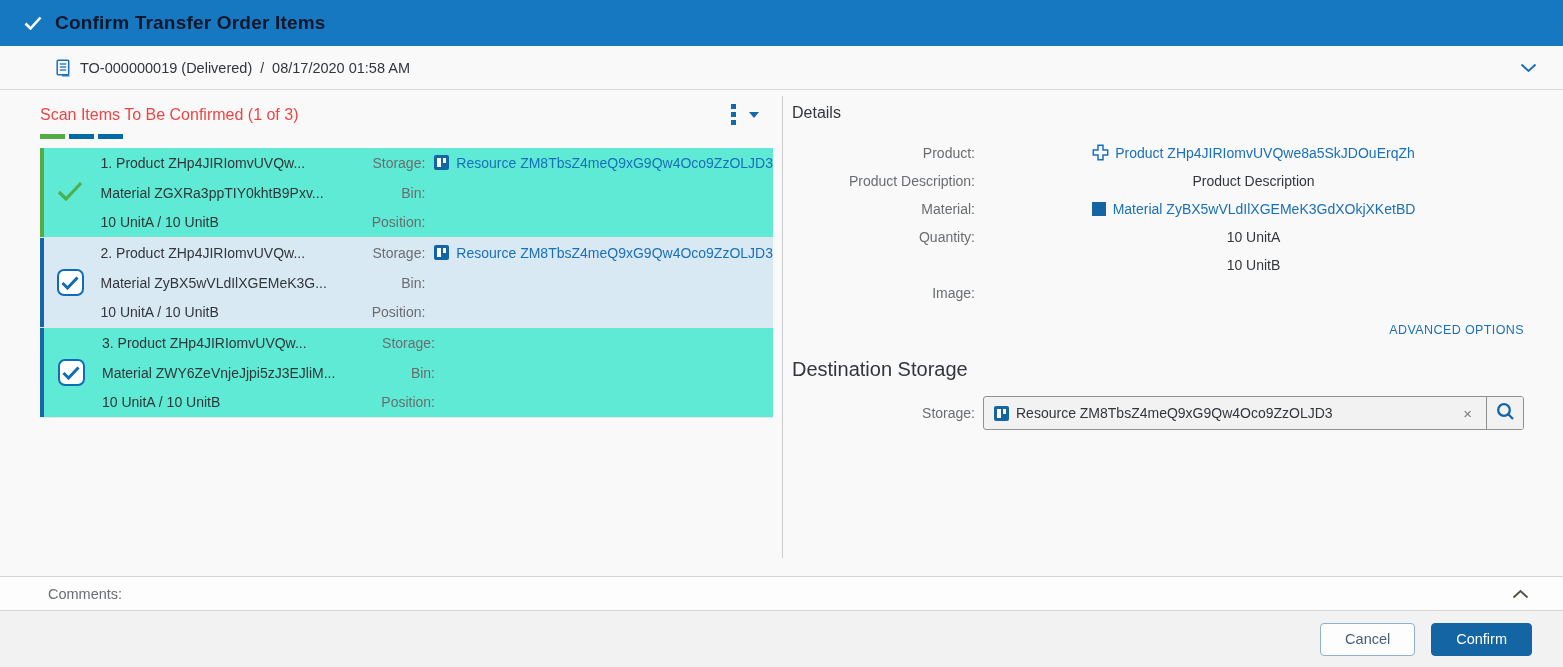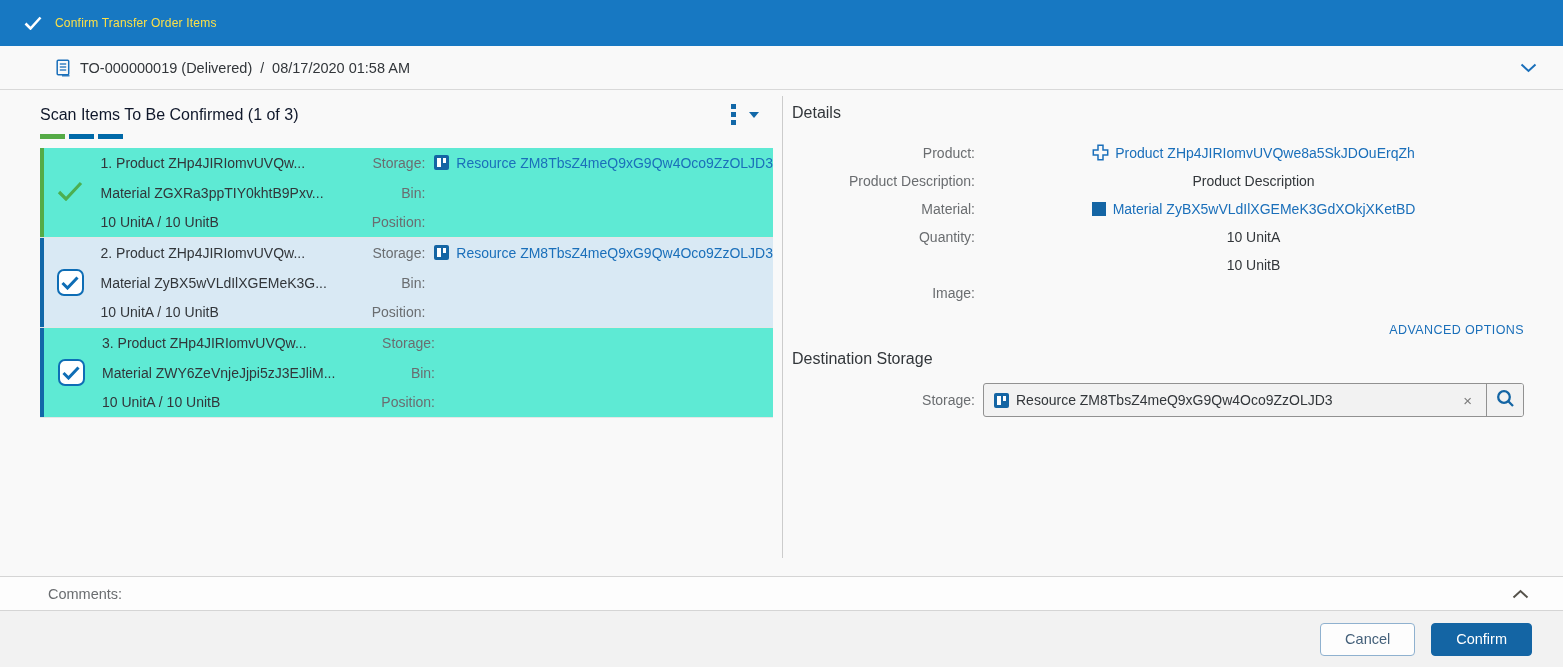--- a/index.html
+++ b/index.html
@@ -4,35 +4,35 @@
 <style>
   * { margin:0; padding:0; box-sizing:border-box; }
   html,body { width:1563px; height:667px; }
   body {
     font-family:"Liberation Sans", sans-serif;
     font-size:14px; color:#32363a; background:#f9f9f9; overflow:hidden;
   }
   
   .titlebar{ height:46px; background:#1778c2; display:flex; align-items:center; padding:0 24px; }
   .titlebar .chk{ margin-right:13px; display:flex; }
-  .titlebar .ttl{ color:#fde047; font-size:12px; font-weight:normal; letter-spacing:.2px; }
+  .titlebar .ttl{ color:#0f172a; font-size:19px; font-weight:bold; letter-spacing:.2px; }
   
   .subhdr{ height:44px; display:flex; align-items:center; padding:0 26px 0 56px; border-bottom:1px solid #d9d9d9; background:#f9f9f9; }
   .subhdr .doc{ display:flex; margin-right:9px; }
   .subhdr .ord{ color:#32363a; font-size:14.5px; cursor:pointer; }
   .subhdr .sep{ margin:0 8px; color:#32363a; }
   .subhdr .dt{ color:#32363a; font-size:14.5px; }
   .subhdr .collapse{ margin-left:auto; display:flex; cursor:pointer; }
   
   .main{ height:486px; position:relative; display:flex; }
   .vdivider{ position:absolute; left:782px; top:6px; width:1px; height:462px; background:#cccccc; }
   
   .left{ width:782px; padding:14px 0 0 40px; }
   .panel-head{ width:733px; display:flex; align-items:center; justify-content:space-between; }
-  .panel-title{ font-size:16px; color:#0f172a; }
+  .panel-title{ font-size:16px; color:#ef4444; }
   .menu-box{ display:flex; align-items:center; gap:13px; padding-right:14px; cursor:pointer; }
   .kebab{ display:flex; flex-direction:column; gap:3px; }
   .kebab i{ width:5px; height:5px; background:#1268a8; display:block; }
   .caret-down{ width:0; height:0; border-left:5px solid transparent; border-right:5px solid transparent; border-top:6px solid #1268a8; }
   .progress{ display:flex; gap:4px; margin:9px 0 9px 0; }
   .progress i{ width:25px; height:5px; display:block; }
   .progress i.g{ background:#55ab46; } .progress i.b{ background:#0069a8; }
   
   .list{ width:733px; }
   .item{ position:relative; height:90px; display:flex; align-items:stretch; background:#5eead4; border-bottom:1px solid #e6e6e6; cursor:pointer; }
@@ -53,21 +53,21 @@
   .res-icon .b2{ position:absolute; left:9px; top:3px; width:3px; height:5px; background:#fff; }
   
   .right{ flex:1; padding:14px 39px 0 10px; }
   .details-title{ font-size:16px; color:#32363a; margin-bottom:17px; }
   .form{ display:grid; grid-template-columns:183px 1fr; column-gap:8px; }
   .form .lab{ text-align:right; color:#6a6d70; height:28px; line-height:28px; white-space:nowrap; }
   .form .val{ height:28px; line-height:28px; white-space:nowrap;text-align:center; }
   .mat-icon{ width:14px; height:14px; background:#1465a4; display:inline-block; vertical-align:-2px; margin-right:7px; }
   .prod-icon{ display:inline-block; vertical-align:-3px; margin-right:6px; }
   .adv{ display:block; text-align:right; color:#1a6fba; font-size:12.5px; letter-spacing:.4px; margin-top:16px; cursor:pointer; }
-  .dest-title{ font-size:16px; color:#32363a; margin-top:13px; }
+  .dest-title{ font-size:20px; color:#32363a; margin-top:21px; }
   .dest-row{ display:grid; grid-template-columns:183px 1fr; column-gap:8px; margin-top:15px; align-items:center; }
   .dest-row .lab{ text-align:right; color:#6a6d70; }
   .sto-group{ width:541px; height:34px; display:flex; border:1px solid #919191; border-radius:3px; overflow:hidden; background:#f2f2f2; }
   .sto-field{ flex:1; display:flex; align-items:center; padding:0 10px; border-right:1px solid #919191; }
   .sto-field input{ flex:1; border:none; outline:none; background:transparent; font-family:"Liberation Sans",sans-serif; font-size:14px; color:#32363a; }
   .clear-x{ color:#7b7b7b; font-size:15px; padding:0 4px; cursor:pointer; }
   .sto-btn{ width:36px; display:flex; align-items:center; justify-content:center; background:#f2f2f2; cursor:pointer; }
   
   .comments{ height:35px; background:#fdfdfd; border-top:1px solid #d5d5d5; border-bottom:1px solid #d5d5d5; display:flex; align-items:center; padding:0 34px 0 48px; color:#6a6d70; font-size:14.5px; }
   .comments .up{ margin-left:auto; display:flex; cursor:pointer; }

